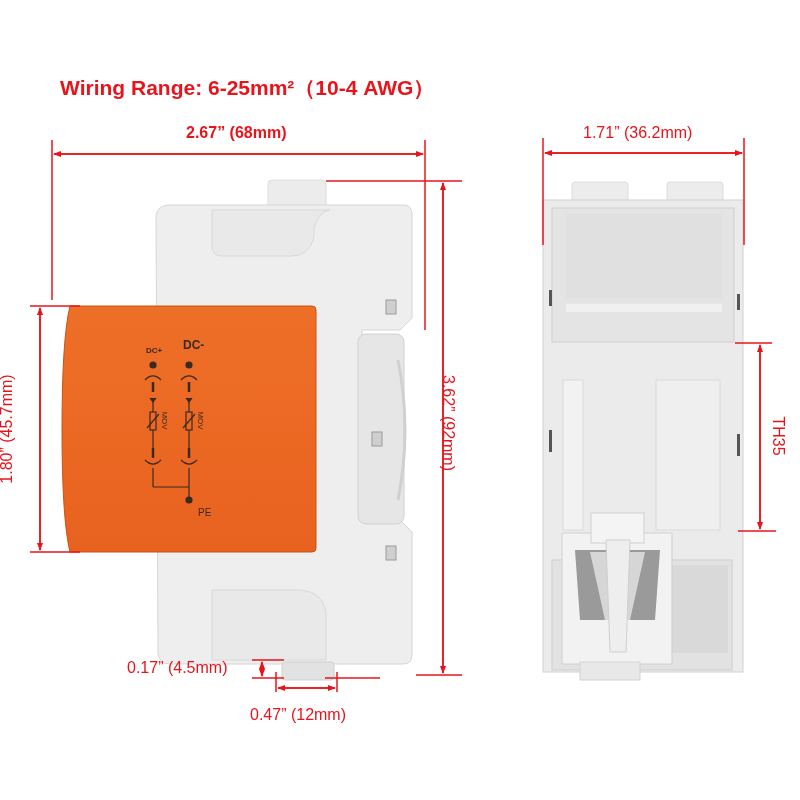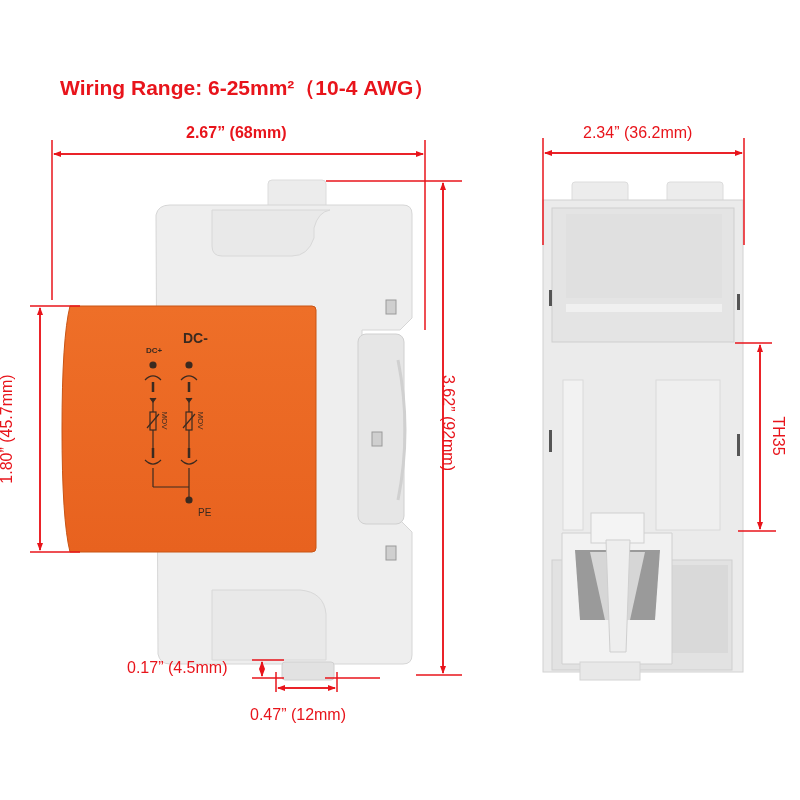--- a/index.html
+++ b/index.html
@@ -140,24 +140,24 @@
     <line x1="545" y1="153" x2="742" y2="153" marker-end="url(#arr)"></line>
     <line x1="742" y1="153" x2="545" y2="153" marker-end="url(#arr)"></line>
     <line x1="735" y1="343" x2="772" y2="343"></line>
     <line x1="738" y1="531" x2="776" y2="531"></line>
     <line x1="760" y1="345" x2="760" y2="529" marker-end="url(#arr)"></line>
     <line x1="760" y1="529" x2="760" y2="345" marker-end="url(#arr)"></line>
   </g>
 </svg>
 
 <div class="abs" style="left:146px;top:346px;font-size:8px;color:#3a2a20;font-weight:bold;">DC+</div>
-<div class="abs" style="left:183px;top:330px;font-size:14px;color:#3a2a20;font-weight:bold;">DC-</div>
+<div class="abs" style="left:183px;top:338px;font-size:12px;color:#3a2a20;font-weight:bold;">DC-</div>
 <div class="abs" style="left:155px;top:416px;font-size:8px;color:#3a2a20;transform:rotate(90deg);">MOV</div>
 <div class="abs" style="left:191px;top:416px;font-size:8px;color:#3a2a20;transform:rotate(90deg);">MOV</div>
 <div class="abs" style="left:198px;top:507px;font-size:10px;color:#3a2a20;">PE</div>
 
 <div class="abs dim" style="left:186px;top:124px;font-weight:bold;">2.67” (68mm)</div>
 <div class="abs dim" style="left:400px;top:414px;transform:rotate(90deg);">3.62” (92mm)</div>
 <div class="abs dim" style="left:-48px;top:420px;transform:rotate(-90deg);">1.80” (45.7mm)</div>
 <div class="abs dim" style="left:127px;top:659px;text-align:center;">0.17” (4.5mm)</div>
 <div class="abs dim" style="left:250px;top:706px;">0.47” (12mm)</div>
-<div class="abs dim" style="left:583px;top:124px;">2.34” (36.2mm)</div>
+<div class="abs dim" style="left:583px;top:124px;">1.71” (36.2mm)</div>
 <div class="abs dim" style="left:758px;top:427px;transform:rotate(90deg);">TH35</div>
 
 </body></html>

